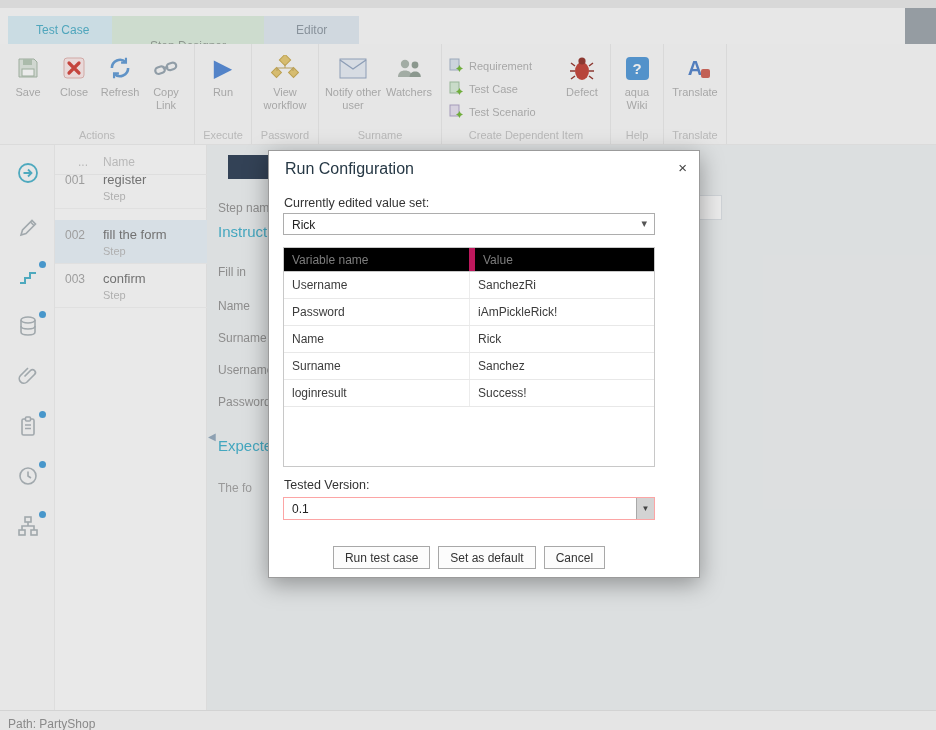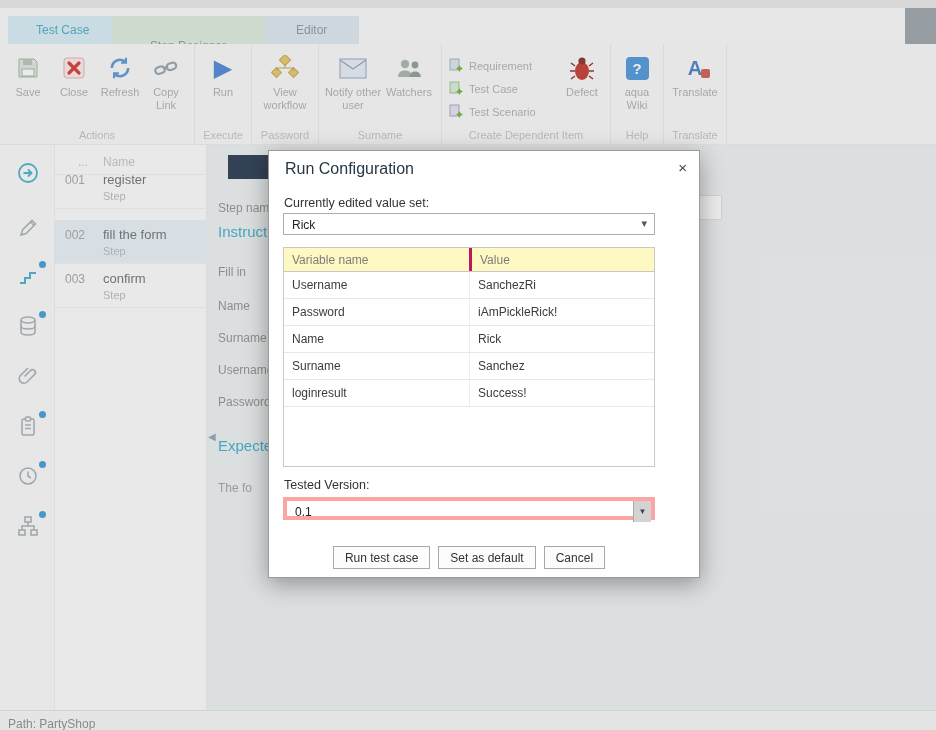--- a/index.html
+++ b/index.html
@@ -66,27 +66,27 @@
   .dialog { position:absolute; left:268px; top:150px; width:432px; height:428px; background:#fff;
             border:1px solid #9b9b9b; box-shadow:0 6px 22px rgba(0,0,0,0.35); z-index:100; }
   .dlg-title { position:absolute; left:16px; top:9px; font-size:16px; color:#263845; }
   .dlg-close { position:absolute; right:12px; top:8px; font-size:15px; color:#444; cursor:default; }
   .dlg-label { position:absolute; left:15px; top:45px; font-size:12.5px; color:#333; }
   .dlg-select { position:absolute; left:14px; top:62px; width:372px; height:22px; background:#fff; border:1px solid #adadad; }
   .dlg-select .val { position:absolute; left:8px; top:4px; font-size:12px; color:#222; }
   .dlg-select .caret { position:absolute; right:7px; top:3px; font-size:11px; color:#555; }
   .dlg-table { position:absolute; left:14px; top:96px; width:372px; height:220px; border:1px solid #c8c8c8; background:#fff; }
   .tr { display:flex; width:100%; height:27px; border-bottom:1px solid #e8e8e8; }
-  .tr.th { height:24px; background:#fef9c3; border-bottom:1px solid #c8c8c8; }
+  .tr.th { height:24px; background:#000000; border-bottom:1px solid #c8c8c8; }
   .td { width:50%; padding:6px 0 0 8px; font-size:12px; color:#3c3c3c; overflow:hidden; white-space:nowrap; }
   .tr.th .td { color:#7d7d7d; padding-top:5px; }
   .td.v { border-left:1px solid #ececec; }
-  .tr.th .td.v { border-left:3px solid #be185d; }
+  .tr.th .td.v { border-left:6px solid #be185d; }
   .dlg-label2 { position:absolute; left:15px; top:327px; font-size:12.5px; color:#333; }
-  .dlg-combo { position:absolute; left:14px; top:346px; width:372px; height:23px; background:#fff; border:4px solid #fca5a5; }
+  .dlg-combo { position:absolute; left:14px; top:346px; width:372px; height:23px; background:#fff; border:1px solid #fca5a5; }
   .dlg-combo .val { position:absolute; left:8px; top:4px; font-size:12px; color:#222; }
   .combo-btn { position:absolute; right:0; top:0; width:18px; height:21px; background:#d3d3d3; border-left:1px solid #a9a9a9;
                display:flex; align-items:center; justify-content:center; font-size:8px; color:#444; }
   .dlg-buttons { position:absolute; left:0; top:395px; width:400px; display:flex; justify-content:center; gap:8px; }
   .dlg-buttons button { height:23px; padding:0 11px; font-size:12px; font-family:"Liberation Sans",sans-serif;
                         color:#333; background:#fcfcfc; border:1px solid #a8a8a8; cursor:default; }
 </style>
 </head>
 <body>
 

